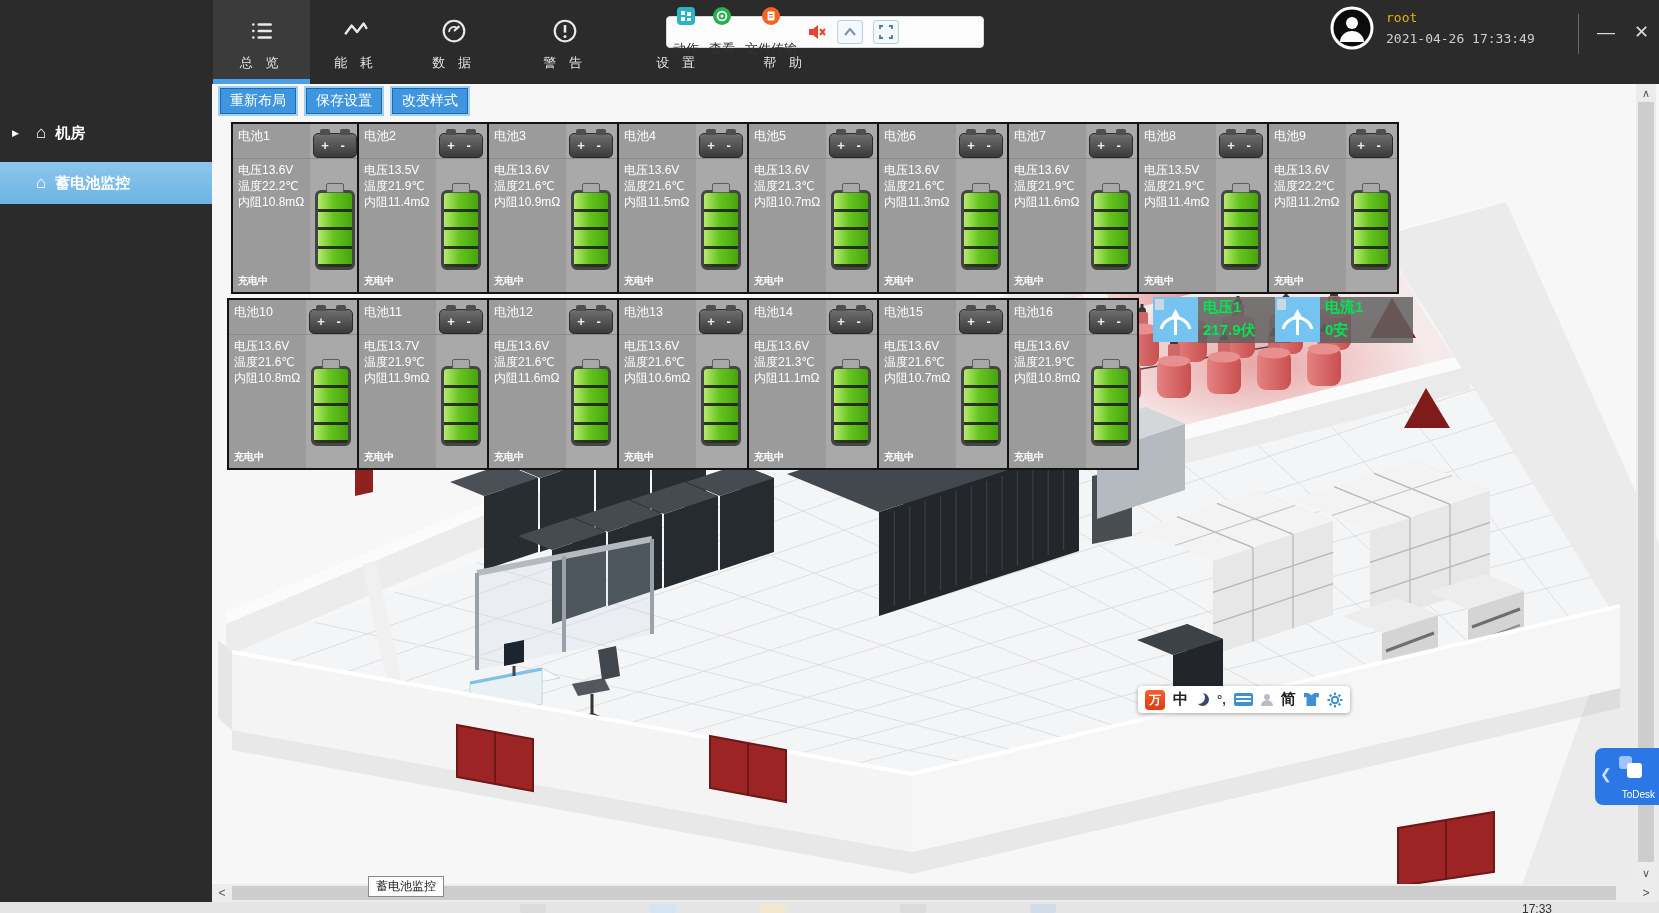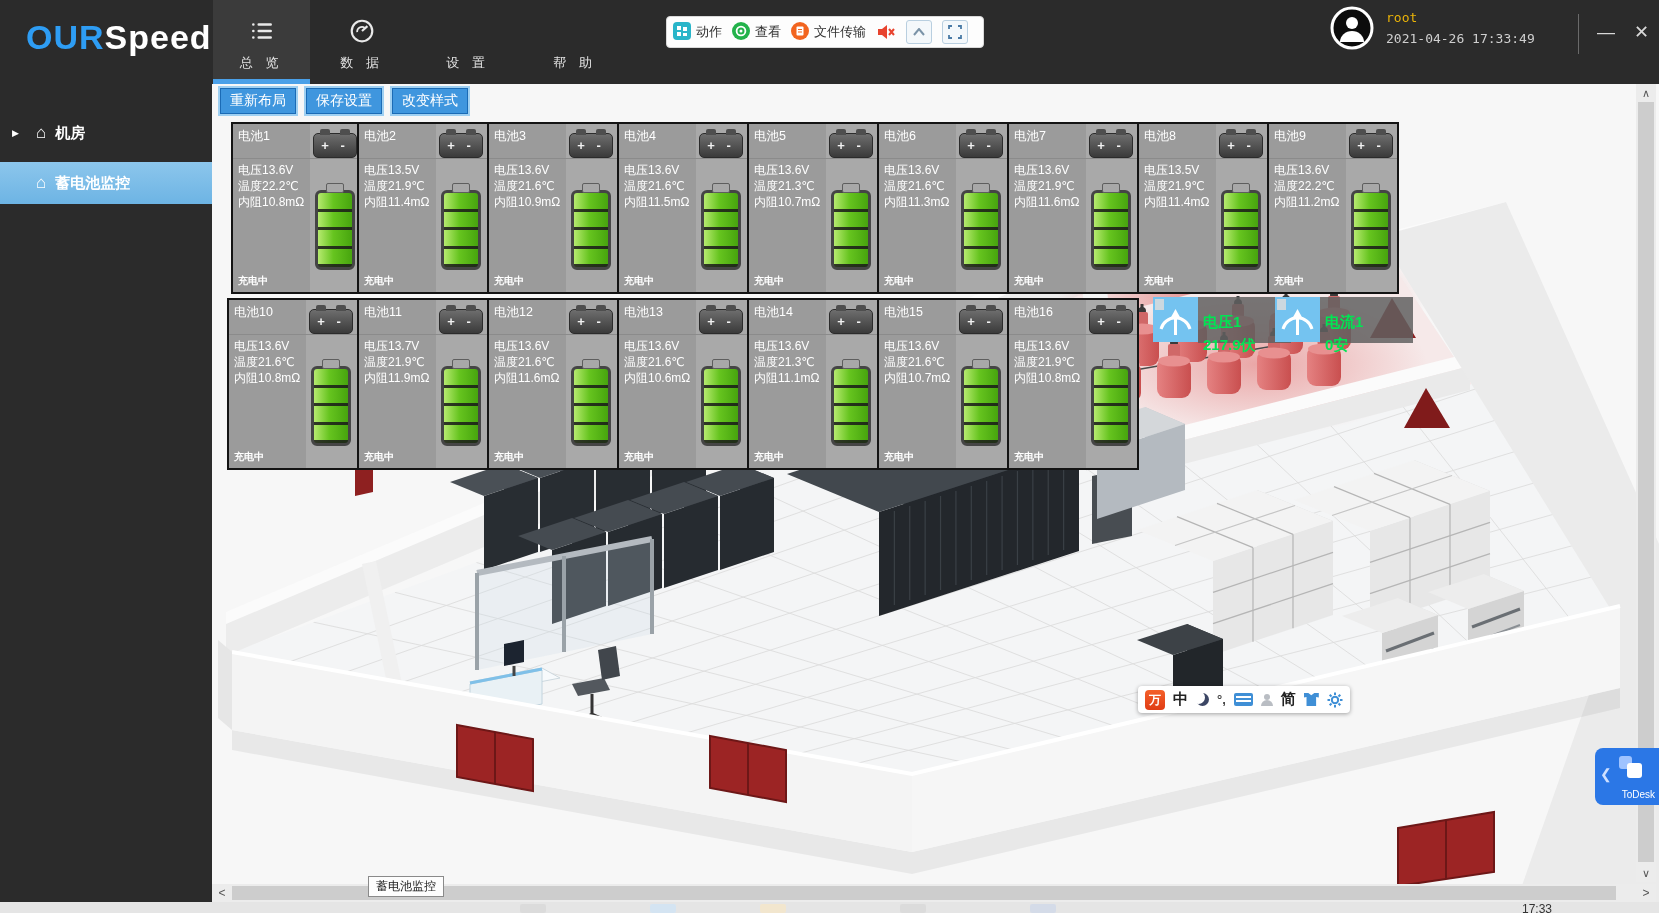--- a/index.html
+++ b/index.html
@@ -10,21 +10,21 @@
   .topbar{position:absolute;left:0;top:0;width:1659px;height:84px;background:#2b2b2b;z-index:40;}
   .logo{position:absolute;left:26px;top:18px;font-size:34px;font-weight:bold;letter-spacing:1px;}
   .logo .b1{color:#2e9df4;} .logo .b2{color:#fff;}
   .tabs{position:absolute;left:213px;top:0;height:84px;display:flex;}
   .tab{height:84px;display:flex;flex-direction:column;align-items:center;justify-content:flex-start;padding-top:16px;cursor:pointer;position:relative;}
   .tab .ticon{height:30px;display:flex;align-items:center;justify-content:center;}
   .tab .tlabel{margin-top:8px;font-size:13px;color:#e3e3e3;letter-spacing:.35em;white-space:nowrap;}
   .tab.active{background:#3b3b3b;}
   .tab.active::after{content:"";position:absolute;left:0;right:0;bottom:0;height:5px;background:#4aa0e8;}
   .quickbar{position:absolute;left:666px;top:16px;width:318px;height:32px;background:#fdfdfd;border:1px solid #d9d9d9;border-radius:4px;display:flex;align-items:center;padding:0 6px;gap:10px;z-index:45;}
-  .qbtn{display:flex;align-items:center;gap:5px;font-size:13px;color:#333;cursor:pointer;white-space:nowrap;}
+  .qbtn{display:flex;align-items:center;gap:12px;font-size:13px;color:#333;cursor:pointer;white-space:nowrap;flex-direction:column;}
   .sqbtn{width:26px;height:24px;border:1px solid #b9cfe0;background:#f4f8fb;border-radius:3px;display:flex;align-items:center;justify-content:center;cursor:pointer;}
   .userbox{position:absolute;left:1330px;top:6px;display:flex;align-items:center;gap:12px;}
   .uinfo .uname{color:#eab308;font-size:13px;font-family:"DejaVu Sans Mono",monospace;}
   .uinfo .udate{color:#cfcfcf;font-size:13px;margin-top:6px;font-family:"DejaVu Sans Mono",monospace;}
   .vdiv{position:absolute;left:1578px;top:14px;width:1px;height:40px;background:#6a6a6a;}
   .winbtn{position:absolute;top:20px;color:#d8d8d8;font-size:18px;cursor:pointer;line-height:24px;}
 
   
   .sidebar{position:absolute;left:0;top:84px;width:212px;height:818px;background:#2b2b2b;z-index:30;}
   .snav-item{position:relative;height:42px;display:flex;align-items:center;color:#fff;font-size:15px;font-weight:bold;cursor:pointer;padding-left:36px;margin-top:8px;}
@@ -49,21 +49,21 @@
   .term::before{left:6px;} .term::after{right:6px;}
   .card-info{position:absolute;top:39px;left:5px;width:75px;font-size:12px;line-height:1.32;word-break:break-all;z-index:2;}
   .gbatt{position:absolute;top:66px;right:6px;width:40px;height:80px;border:3px solid #454545;border-radius:6px;z-index:2;
      background:repeating-linear-gradient(180deg,rgba(0,0,0,0) 0 15.5px,rgba(25,25,25,.85) 15.5px 18.5px),linear-gradient(90deg,#b6ea6f 0%,#66c41f 45%,#47a50e 100%);}
   .gbatt::before{content:"";position:absolute;left:50%;top:-10px;transform:translateX(-50%);width:16px;height:8px;background:#a8a8a8;border:1px solid #5e5e5e;border-radius:2px;}
   .card-status{position:absolute;bottom:4px;left:5px;font-size:10px;font-weight:bold;z-index:2;}
 
   
   .sensor{position:absolute;height:46px;display:flex;z-index:12;}
   .sensor-icon{width:45px;height:45px;background:#74c3f0;flex:none;}
-  .sensor-panel{background:rgba(96,96,96,.85);width:93px;padding:16px 4px 0 5px;}
+  .sensor-panel{background:rgba(96,96,96,.85);width:93px;padding:1px 4px 0 5px;}
   .sensor-name{color:#00e553;font-size:15px;font-weight:bold;}
   .sensor-value{color:#00e553;font-size:15px;font-weight:bold;margin-top:4px;}
 
   
   .imebar{position:absolute;left:926px;top:602px;height:27px;background:#fff;border-radius:4px;box-shadow:0 1px 4px rgba(0,0,0,.35);display:flex;align-items:center;padding:0 7px;gap:8px;z-index:20;}
   .ime-logo{width:20px;height:20px;border-radius:4px;background:linear-gradient(180deg,#f4602a,#e03c14);color:#fff;font-size:12px;font-weight:bold;text-align:center;line-height:20px;cursor:pointer;}
   .ime-txt{font-size:15px;font-weight:bold;color:#222;cursor:pointer;}
   .ime-moon{width:13px;height:13px;border-radius:50%;box-shadow:inset -4px -2px 0 0 #3b4664;cursor:pointer;}
   .ime-punct{font-size:13px;font-weight:bold;color:#444;cursor:pointer;}
   .ime-kbd{width:19px;height:13px;background:#3f8fd6;border-radius:2px;position:relative;cursor:pointer;}
@@ -89,42 +89,59 @@
   .todesk .lg1{position:absolute;left:24px;top:8px;width:13px;height:13px;background:#9fc3ff;border-radius:3px;}
   .todesk .lg2{position:absolute;left:32px;top:15px;width:15px;height:15px;background:#fff;border-radius:3px;}
   .todesk .tdl{position:absolute;left:0;right:4px;bottom:5px;font-size:10px;text-align:right;}
 </style>
 </head>
 <body>
 
 <div id="stage">
 
   <div class="topbar">
-    <div class="logo"><span class="b1">OUR</span><span class="b2">Speed</span></div>
     <div class="tabs" id="tabs">
         <div class="tab active" style="width: 97px;">
           <div class="ticon">
             <svg width="26" height="26" viewBox="0 0 24 24">
               <g stroke="#e9e9e9" stroke-width="2.4" stroke-linecap="round" fill="none">
                 <path d="M4 6 h0.01 M4 12 h0.01 M4 18 h0.01"></path>
                 <path d="M9 6 H20 M9 12 H20 M9 18 H20"></path>
               </g>
             </svg>
           </div>
           <div class="tlabel">总 览</div>
         </div>
+        <div class="tab" style="width: 92px;">
+          <div class="ticon">
+            <svg width="28" height="26" viewBox="0 0 24 24">
+              <path d="M2 15 L8 7 L13 13 L19 5 L22 10" fill="none" stroke="#e9e9e9" stroke-width="2.2" stroke-linejoin="round"></path>
+            </svg>
+          </div>
+          <div class="tlabel">能 耗</div>
+        </div>
         <div class="tab" style="width: 104px;">
           <div class="ticon">
             <svg width="26" height="26" viewBox="0 0 24 24">
               <circle cx="12" cy="12" r="9.5" fill="none" stroke="#e9e9e9" stroke-width="2"></circle>
               <path d="M12 12 L17 7.5" stroke="#e9e9e9" stroke-width="2"></path>
               <path d="M7.5 13 a4.5 4.5 0 0 1 7 -4" fill="none" stroke="#e9e9e9" stroke-width="1.6"></path>
             </svg>
           </div>
           <div class="tlabel">数 据</div>
+        </div>
+        <div class="tab" style="width: 118px;">
+          <div class="ticon">
+            <svg width="26" height="26" viewBox="0 0 24 24">
+              <circle cx="12" cy="12" r="9.5" fill="none" stroke="#e9e9e9" stroke-width="2"></circle>
+              <path d="M12 6.5 L12 13.5" stroke="#e9e9e9" stroke-width="2.4"></path>
+              <circle cx="12" cy="17" r="1.4" fill="#e9e9e9"></circle>
+            </svg>
+          </div>
+          <div class="tlabel">警 告</div>
         </div>
         <div class="tab" style="width: 108px;">
           <div class="ticon"></div>
           <div class="tlabel">设 置</div>
         </div>
         <div class="tab" style="width: 106px;">
           <div class="ticon"></div>
           <div class="tlabel">帮 助</div>
         </div>
       </div>

